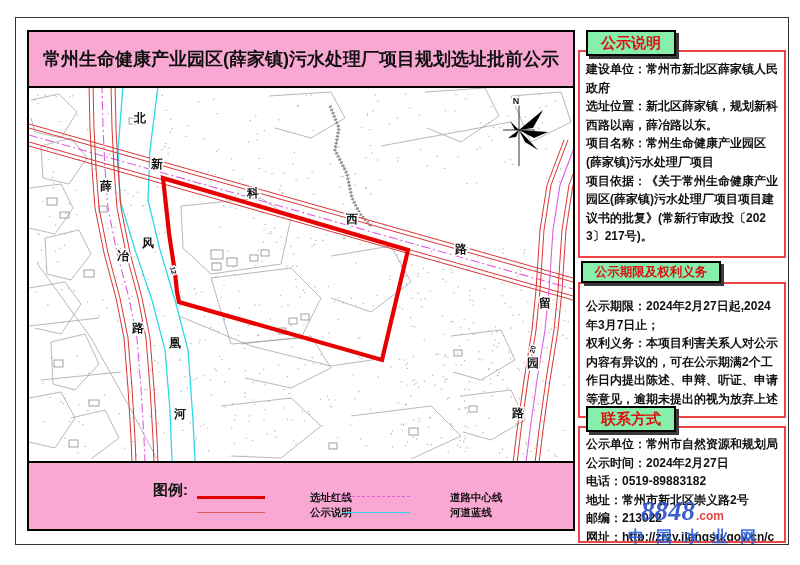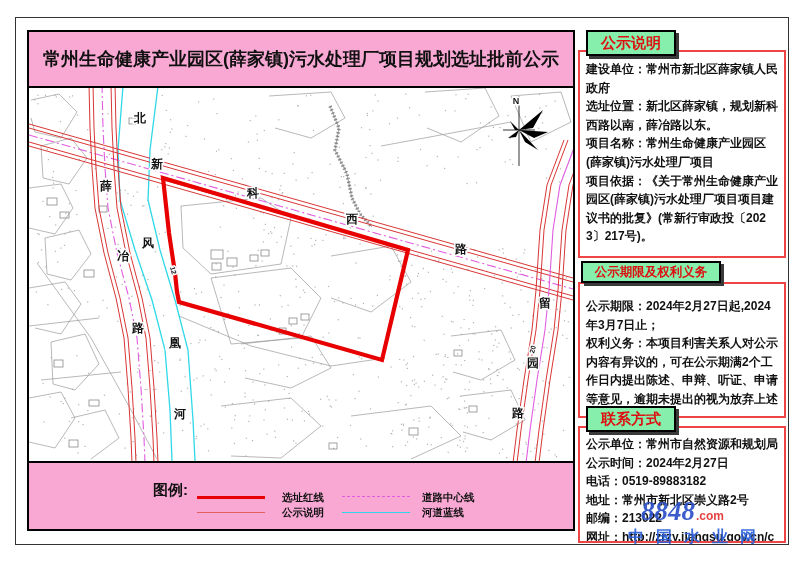--- a/index.html
+++ b/index.html
@@ -8,21 +8,21 @@
   .pageborder{position:absolute;left:15px;top:17px;width:772px;height:526px;border:1px solid #333;}
   
   .left-block{position:absolute;left:27px;top:30px;width:544px;height:497px;border:2px solid #000;background:#f9a8d4;}
   .title-row{height:54px;border-bottom:2px solid #000;display:flex;align-items:center;justify-content:center;}
   .title-row .t{font-size:18px;font-weight:bold;letter-spacing:0;white-space:nowrap;}
   .map-wrap{position:relative;height:373px;border-bottom:2px solid #000;overflow:hidden;background:#fff;}
   .map-wrap svg{position:absolute;left:0;top:0;width:100%;height:100%;}
   .legend-row{position:relative;height:64px;}
   .legend-title{position:absolute;left:124px;top:4px;font-size:15px;font-weight:bold;margin-top:14px;}
   .lg-sample{position:absolute;width:68px;}
-  .lg-label{position:absolute;font-size:10.5px;font-weight:bold;white-space:nowrap;}
+  .lg-label{position:absolute;font-size:10.5px;font-weight:bold;white-space:nowrap;margin-left:28px;}
   .s-thick{height:0;border-top:3px solid #e80000;}
   .s-thin{height:0;border-top:1px solid #e06060;}
   .s-mag{height:0;border-top:1px dashed #e05ce0;}
   .s-cyan{height:0;border-top:1px solid #2fd8e8;}
   
   .pbody{position:absolute;left:578px;width:208px;border:2px solid #ef4444;background:#fff;
          font-size:12px;font-weight:bold;line-height:1.55;overflow:hidden;box-sizing:border-box;}
   .pbody .item{padding:0 4px 0 6px;word-break:break-all;}
   .phead{position:absolute;background:#86efac;border:2px solid #000;box-shadow:3px 3px 0 #3a3a3a;
          color:#dd1111;font-weight:bold;display:flex;align-items:center;justify-content:center;

